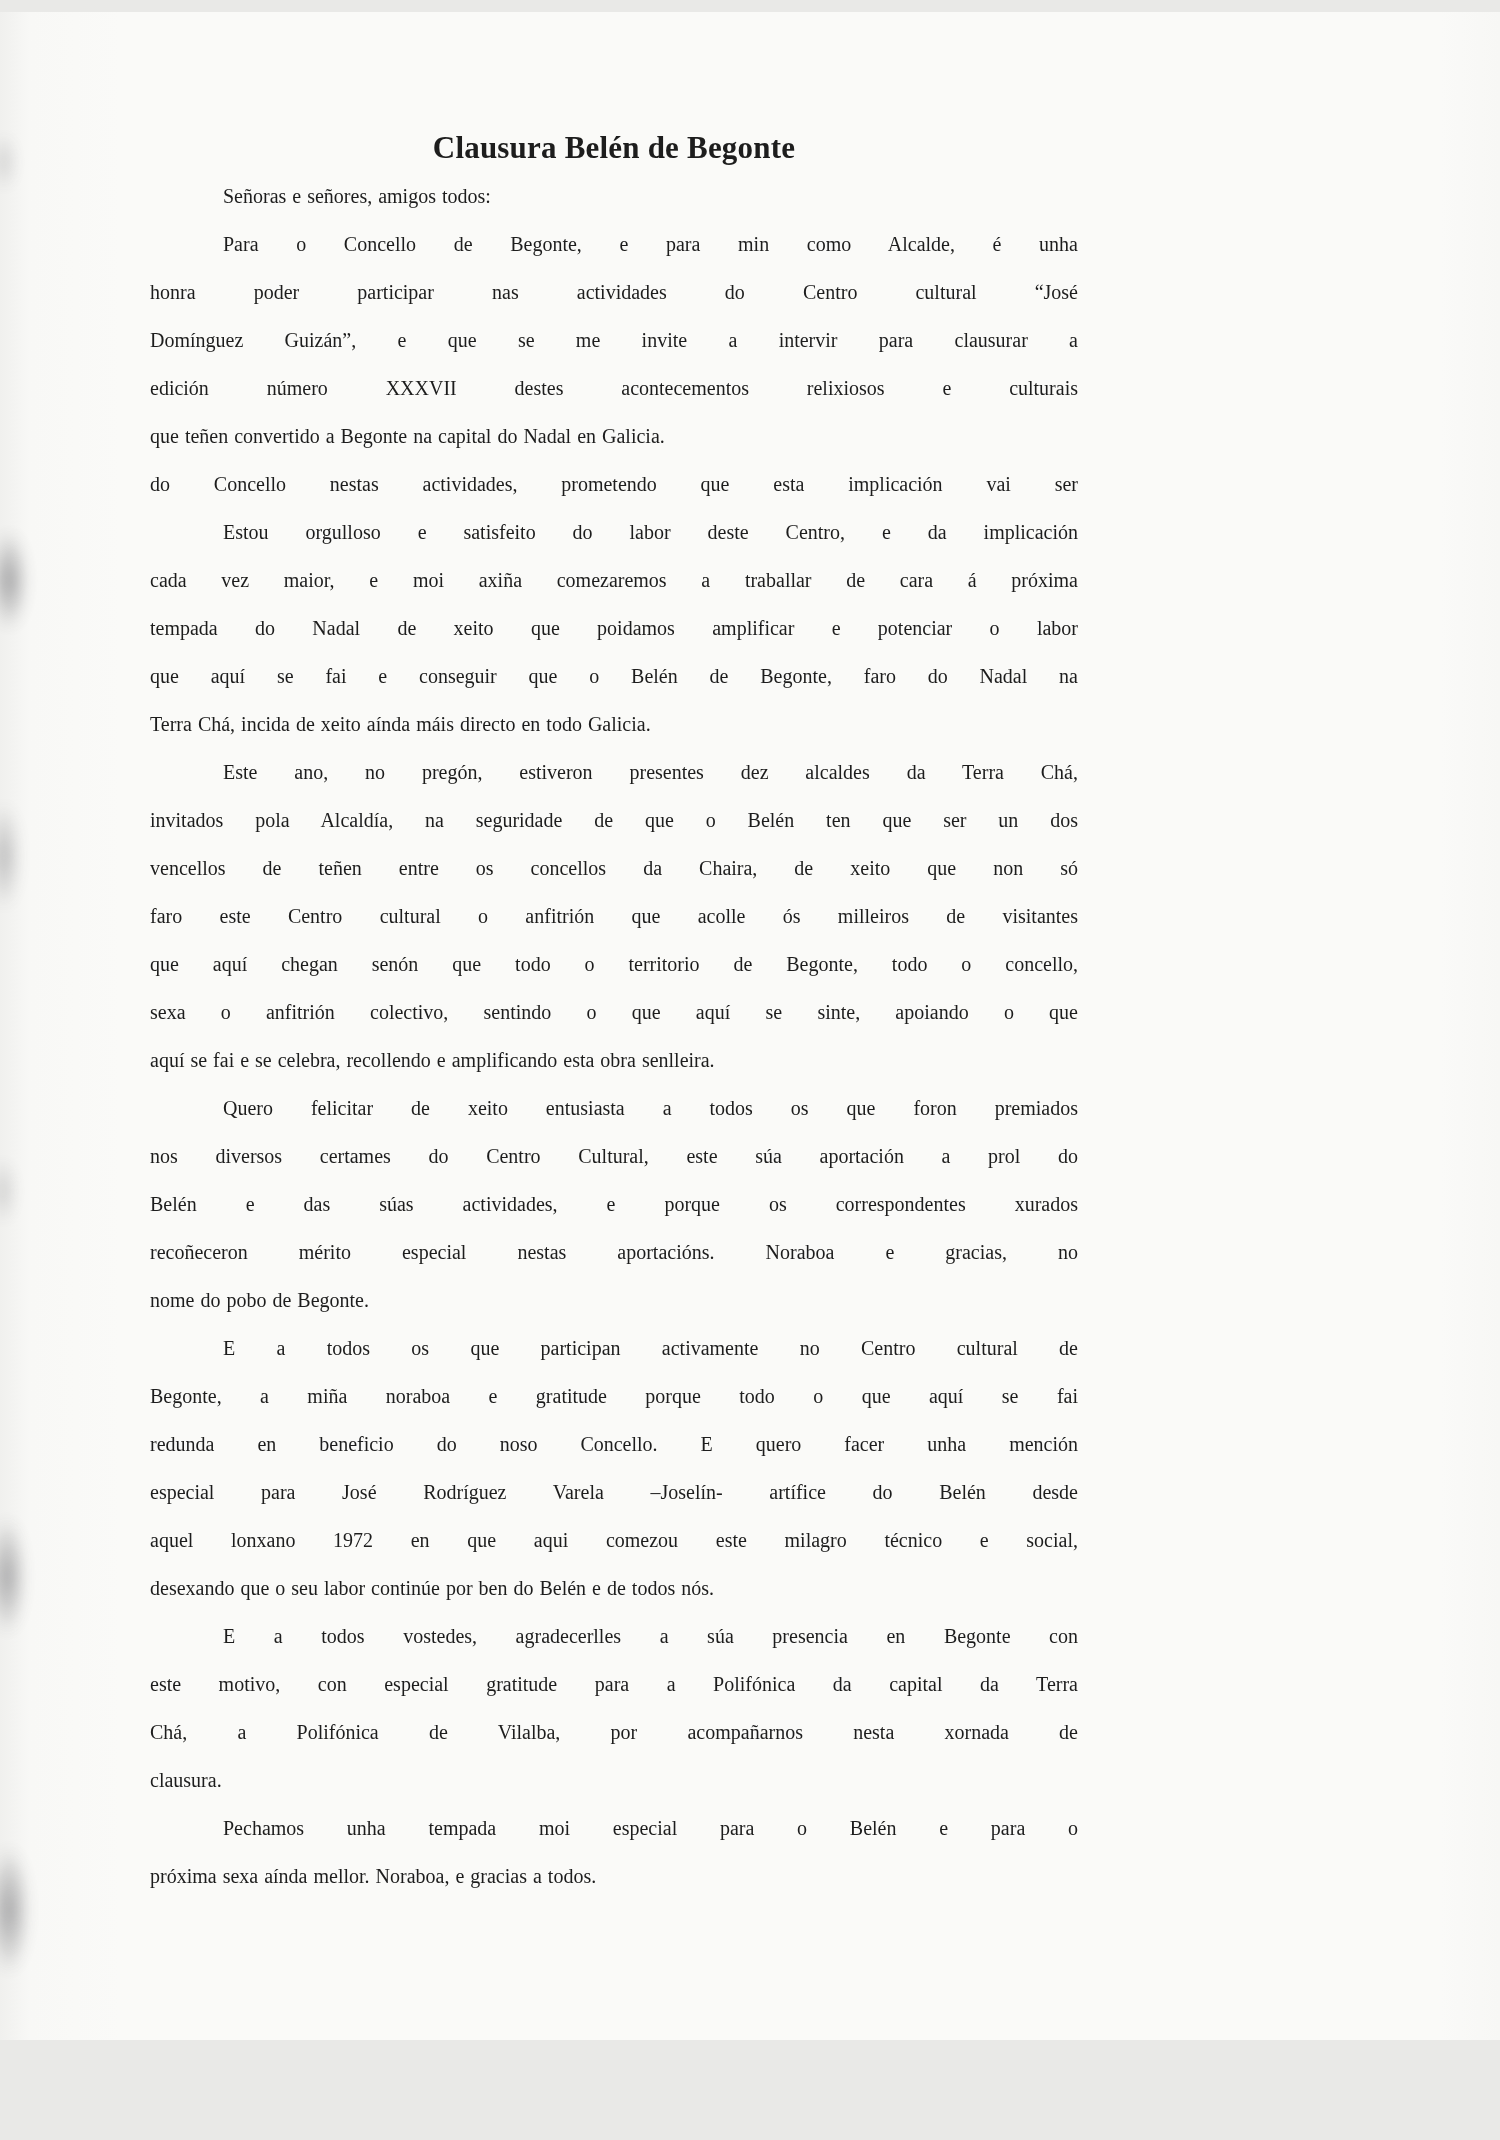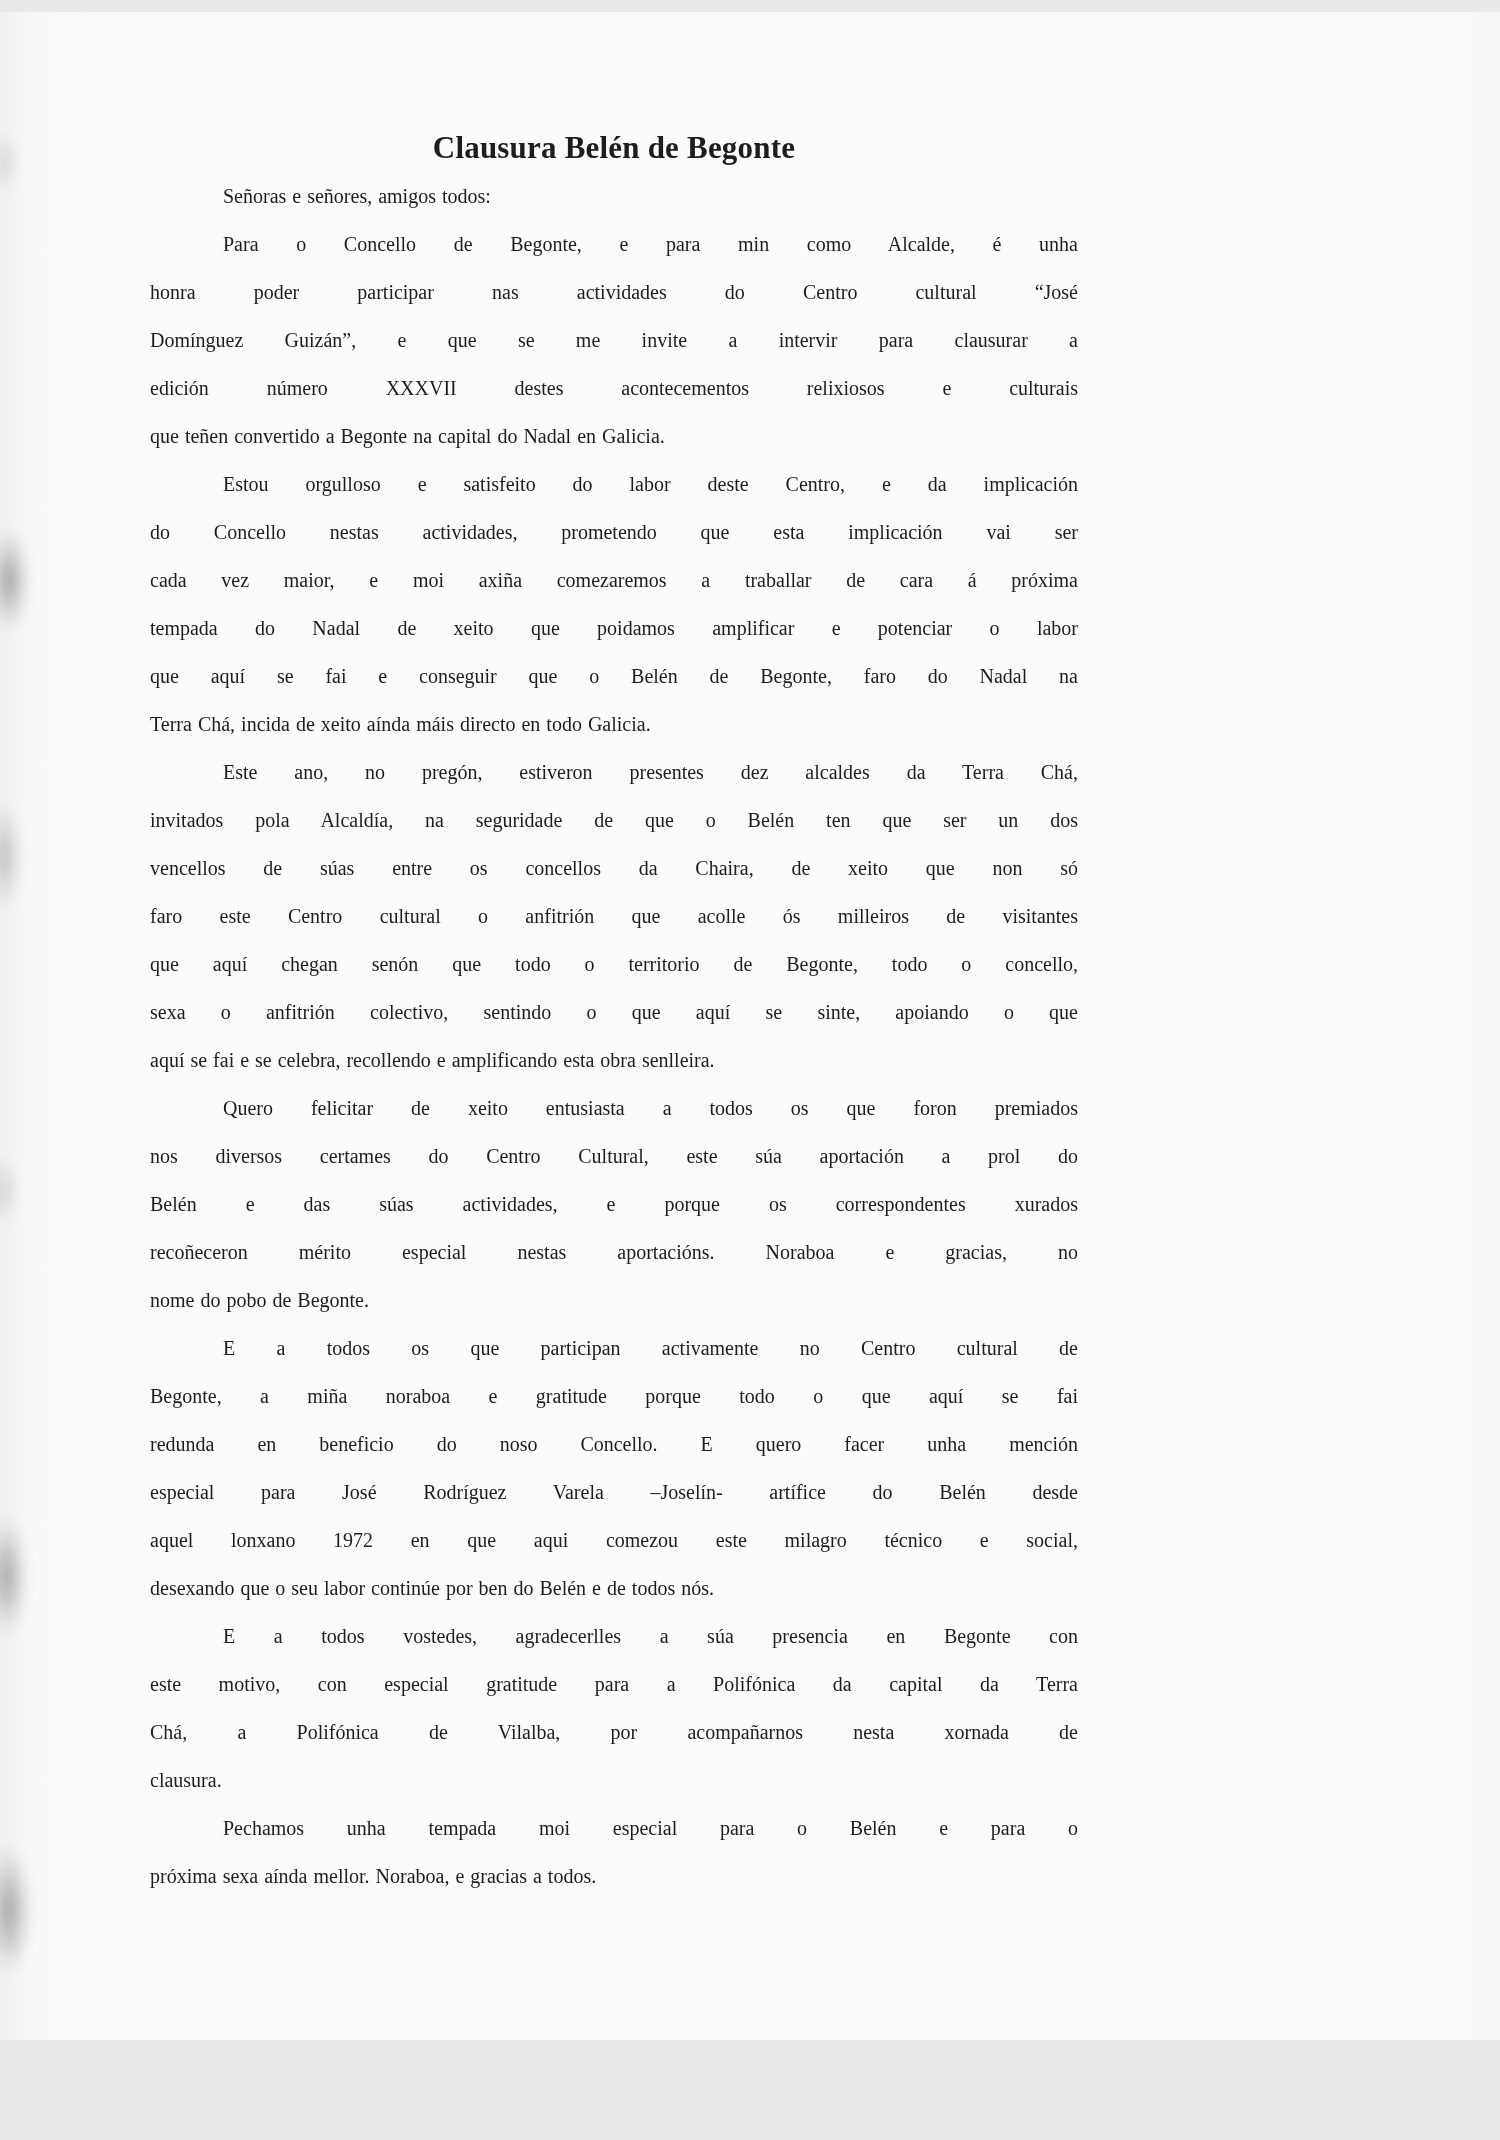--- a/index.html
+++ b/index.html
@@ -74,31 +74,31 @@
           <div class="line first last">Señoras e señores, amigos todos:</div>
         </div>
         <div class="para">
           <div class="line first">Para o Concello de Begonte, e para min como Alcalde, é unha</div>
           <div class="line">honra poder participar nas actividades do Centro cultural “José</div>
           <div class="line">Domínguez Guizán”, e que se me invite a intervir para clausurar a</div>
           <div class="line">edición número XXXVII  destes acontecementos relixiosos e culturais</div>
           <div class="line last">que teñen convertido a Begonte na capital do Nadal en Galicia.</div>
         </div>
         <div class="para">
+          <div class="line">do Concello nestas actividades, prometendo que esta implicación vai ser</div>
           <div class="line first">Estou orgulloso e satisfeito do labor deste Centro, e da implicación</div>
-          <div class="line">do Concello nestas actividades, prometendo que esta implicación vai ser</div>
           <div class="line">cada vez maior, e moi axiña comezaremos a traballar de cara á próxima</div>
           <div class="line">tempada do Nadal de xeito que poidamos amplificar e potenciar o labor</div>
           <div class="line">que aquí se fai e conseguir que o Belén de Begonte, faro do Nadal na</div>
           <div class="line last">Terra Chá, incida de xeito aínda máis directo en todo Galicia.</div>
         </div>
         <div class="para">
           <div class="line first">Este ano, no pregón, estiveron presentes dez alcaldes da Terra Chá,</div>
           <div class="line">invitados pola Alcaldía, na seguridade de que o Belén ten que ser un dos</div>
-          <div class="line">vencellos de súas entre os concellos da Chaira, de xeito que non só</div>
+          <div class="line">vencellos de teñen entre os concellos da Chaira, de xeito que non só</div>
           <div class="line">faro este Centro cultural o anfitrión que acolle ós milleiros de visitantes</div>
           <div class="line">que aquí chegan senón que todo o territorio de Begonte, todo o concello,</div>
           <div class="line">sexa o anfitrión colectivo, sentindo o que aquí se sinte, apoiando o que</div>
           <div class="line last">aquí se fai e se celebra, recollendo e amplificando esta obra senlleira.</div>
         </div>
         <div class="para">
           <div class="line first">Quero felicitar de xeito entusiasta a todos os que foron premiados</div>
           <div class="line">nos diversos certames do Centro Cultural, este súa aportación a prol do</div>
           <div class="line">Belén e das súas actividades, e porque os correspondentes xurados</div>
           <div class="line">recoñeceron mérito especial nestas aportacións. Noraboa e gracias, no</div>

